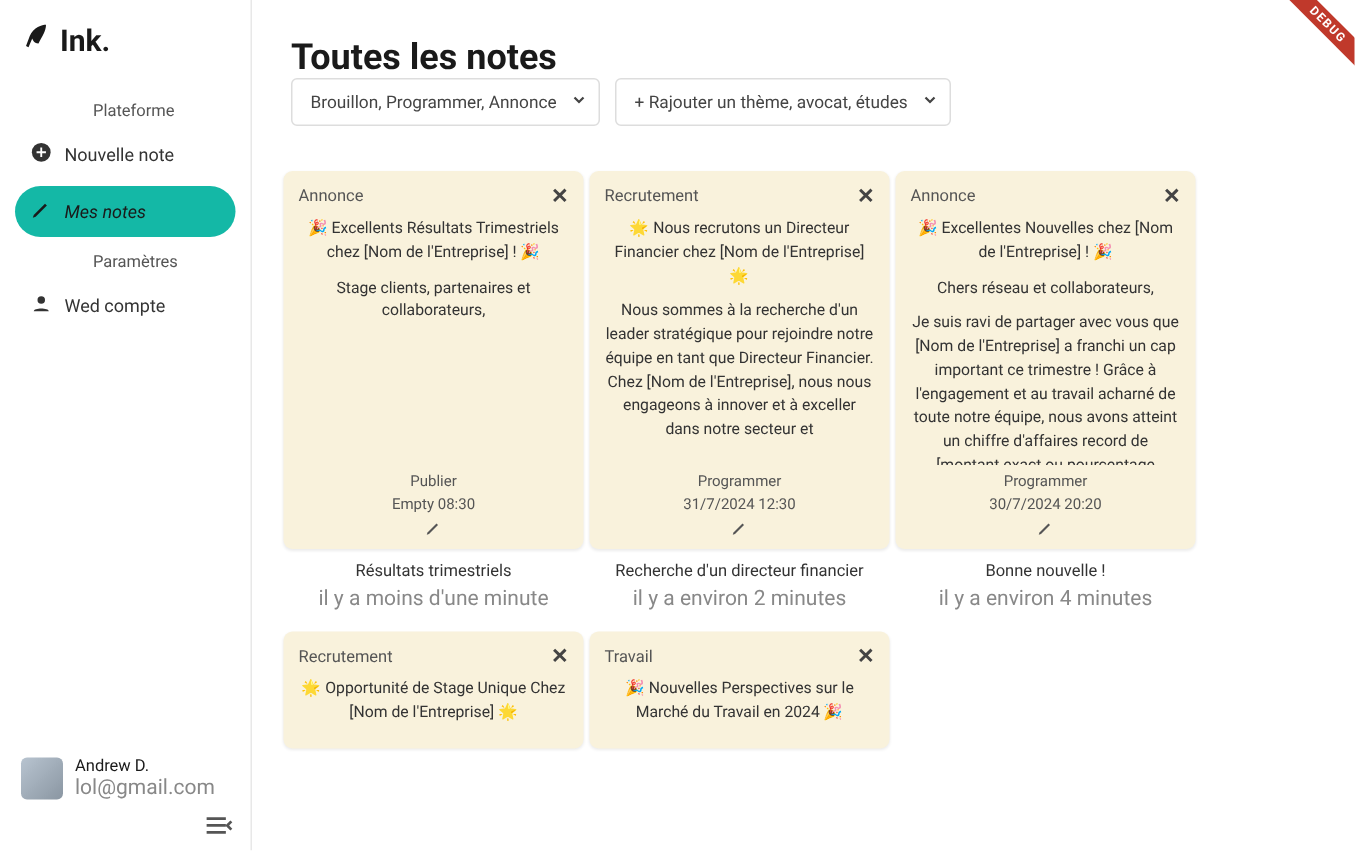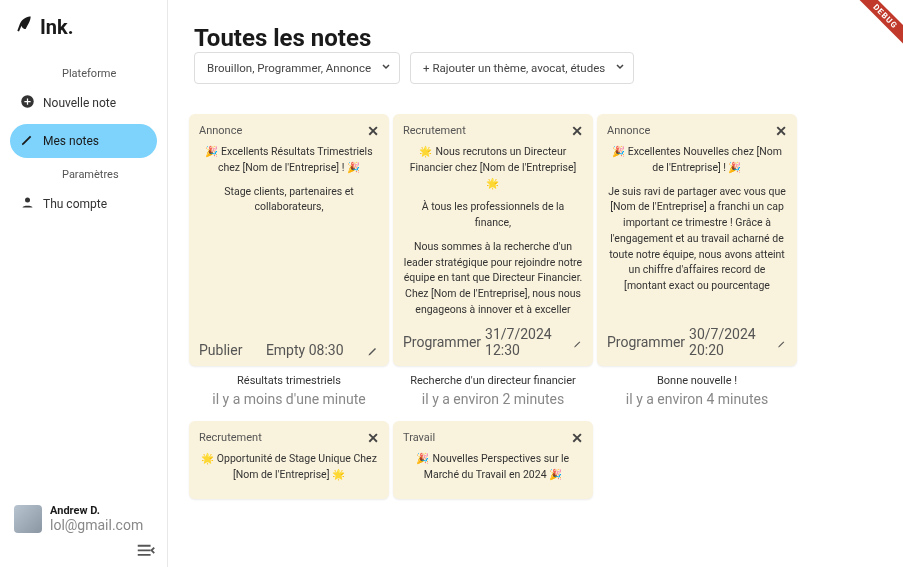--- a/index.html
+++ b/index.html
@@ -3,42 +3,42 @@
 <meta charset="utf-8">
 <style>
 * { box-sizing: border-box; margin: 0; padding: 0; }
 body { font-family: -apple-system, BlinkMacSystemFont, "Segoe UI", Roboto, sans-serif; background: #fff; color: #1a1a1a; width: 903px; height: 567px; overflow: hidden; position: relative; }
 .app { display: flex; height: 100%; }
 .sidebar { width: 168px; border-right: 1px solid #e8e8e8; display: flex; flex-direction: column; padding: 14px 10px 8px 10px; position: relative; }
 .logo { display: flex; align-items: center; gap: 6px; font-size: 20px; font-weight: 700; margin-bottom: 22px; padding-left: 4px; }
 .logo svg { width: 20px; height: 20px; }
 .section-label { font-size: 11px; color: #555; margin: 6px 0 6px 4px; padding-left: 48px; }
 .nav-item { display: flex; align-items: center; gap: 8px; padding: 8px 10px; border-radius: 18px; font-size: 12px; cursor: pointer; color: #333; margin-bottom: 4px; }
-.nav-item.active { background: #7dd3fc; color: #1a1a1a; }
+.nav-item.active { background: #14b8a6; color: #1a1a1a; font-style: italic; }
 .nav-item svg { width: 15px; height: 15px; flex-shrink: 0; }
 .user-block { margin-top: auto; display: flex; align-items: center; gap: 8px; padding: 6px 4px; }
 .avatar { width: 28px; height: 28px; border-radius: 4px; background: linear-gradient(135deg,#b8c4d0,#8a96a2); }
-.user-name { font-size: 11px; font-weight: 700; }
+.user-name { font-size: 11px; font-weight: 400; }
 .user-email { font-size: 14px; color: #888; }
 .collapse-row { display:flex; justify-content:flex-end; padding-top:4px; }
 .collapse-btn { width: 22px; height: 16px; cursor: pointer; color:#555; }
 .main { flex: 1; padding: 24px 26px 0 26px; overflow-y: auto; position: relative; }
 .page-title { font-size: 24px; font-weight: 700; }
 .filter-row { display: flex; gap: 10px; margin-bottom: 30px; }
 .filter { border: 1px solid #ddd; border-radius: 4px; padding: 8px 28px 8px 12px; font-size: 11.5px; color: #444; background: #fff; position: relative; cursor: pointer; min-width: 180px; }
 .filter .chev { position: absolute; right: 8px; top: 50%; transform: translateY(-50%); }
 .notes-grid { display: grid; grid-template-columns: repeat(3, 190px); gap: 14px; }
 .note-col { display: flex; flex-direction: column; align-items: center; }
 .note-card { width: 200px; background: #f9f2dc; border-radius: 6px; box-shadow: 0 1px 2px rgba(0,0,0,0.08); padding: 10px 10px 8px 10px; position: relative; height: 252px; display: flex; flex-direction: column; }
 .note-card.short { height: auto; }
 .card-head { display: flex; justify-content: space-between; align-items: flex-start; font-size: 11px; color: #555; margin-bottom: 6px; }
 .close-x { font-size: 14px; font-weight: 700; color: #444; cursor: pointer; line-height: 1; }
 .card-body { font-size: 10.5px; line-height: 1.5; color: #333; overflow: hidden; flex: 1; }
 .card-body p { margin-bottom: 8px; text-align: center; }
-.card-foot { display: flex; justify-content: space-between; align-items: center; font-size: 14px; color: #555; margin-top: 6px; gap: 4px; }
+.card-foot { display: flex; justify-content: space-between; align-items: center; font-size: 10px; color: #555; margin-top: 6px; gap: 4px; flex-direction: column; }
 .card-foot .edit { width: 12px; height: 12px; cursor: pointer; }
 .note-caption { font-size: 11px; color: #333; margin-top: 8px; text-align: center; }
 .note-time { font-size: 14px; color: #888; margin-top: 4px; text-align: center; }
 .debug-ribbon { position: absolute; top: 10px; right: -24px; background: #c0392b; color: #fff; font-size: 8px; letter-spacing: 1px; padding: 2px 26px; transform: rotate(45deg); font-weight: 700; z-index: 50; }
 .chev svg { width:10px; height:10px; }
 </style>
 </head>
 <body>
 
 <div class="debug-ribbon">DEBUG</div>
@@ -72,21 +72,21 @@
     </div>
 
 
     <div class="section-label">Paramètres</div>
 
     <div class="nav-item">
       <span><svg viewBox="0 0 24 24" fill="currentColor">
             <circle cx="12" cy="8" r="4"></circle>
             <path d="M4 20c0-4 16-4 16 0"></path>
           </svg></span>
-      <span>Thu compte</span>
+      <span>Wed compte</span>
     </div>
 
     <div class="user-block">
       <div class="avatar"></div>
       <div>
         <div class="user-name">Andrew D.</div>
         <div class="user-email">lol@gmail.com</div>
       </div>
     </div>
     <div class="collapse-row">
@@ -142,21 +142,20 @@
       </div>
 
       <div class="note-col">
         <div class="note-card">
           <div class="card-head">
             <span>Recrutement</span>
             <span class="close-x">✕</span>
           </div>
           <div class="card-body">
               <p>🌟 Nous recrutons un Directeur Financier chez [Nom de l'Entreprise] 🌟</p>
-              <p>À tous les professionnels de la finance,</p>
               <p>Nous sommes à la recherche d'un leader stratégique pour rejoindre notre équipe en tant que Directeur Financier. Chez [Nom de l'Entreprise], nous nous engageons à innover et à exceller dans notre secteur et</p>
             </div>
           <div class="card-foot">
             <span>Programmer</span>
             <span>31/7/2024 12:30</span>
             <span class="edit"><svg viewBox="0 0 24 24" fill="currentColor">
                   <path d="M3 21l3-1 12-12-2-2L4 18l-1 3z"></path>
                 </svg></span>
           </div>
         </div>
@@ -165,20 +164,21 @@
       </div>
 
       <div class="note-col">
         <div class="note-card">
           <div class="card-head">
             <span>Annonce</span>
             <span class="close-x">✕</span>
           </div>
           <div class="card-body">
               <p>🎉 Excellentes Nouvelles chez [Nom de l'Entreprise] ! 🎉</p>
+              <p>Chers réseau et collaborateurs,</p>
               <p>Je suis ravi de partager avec vous que [Nom de l'Entreprise] a franchi un cap important ce trimestre ! Grâce à l'engagement et au travail acharné de toute notre équipe, nous avons atteint un chiffre d'affaires record de [montant exact ou pourcentage</p>
             </div>
           <div class="card-foot">
             <span>Programmer</span>
             <span>30/7/2024 20:20</span>
             <span class="edit"><svg viewBox="0 0 24 24" fill="currentColor">
                   <path d="M3 21l3-1 12-12-2-2L4 18l-1 3z"></path>
                 </svg></span>
           </div>
         </div>

